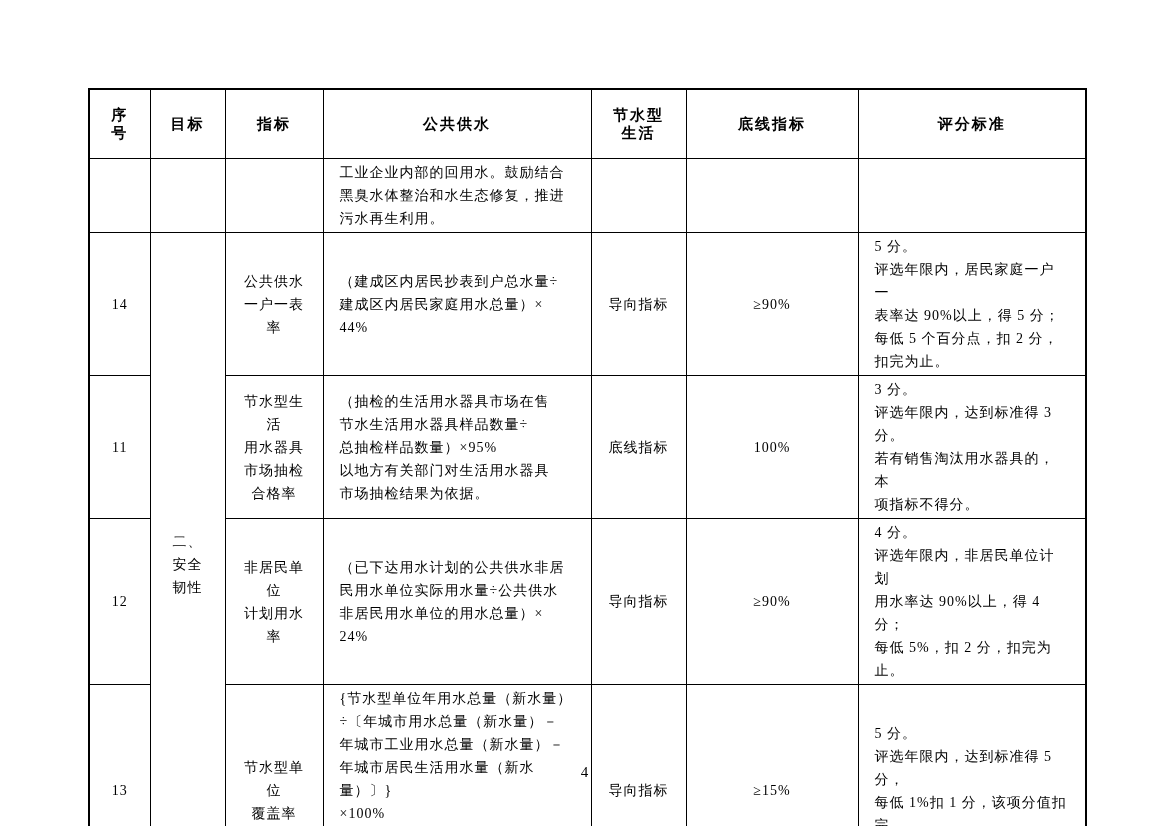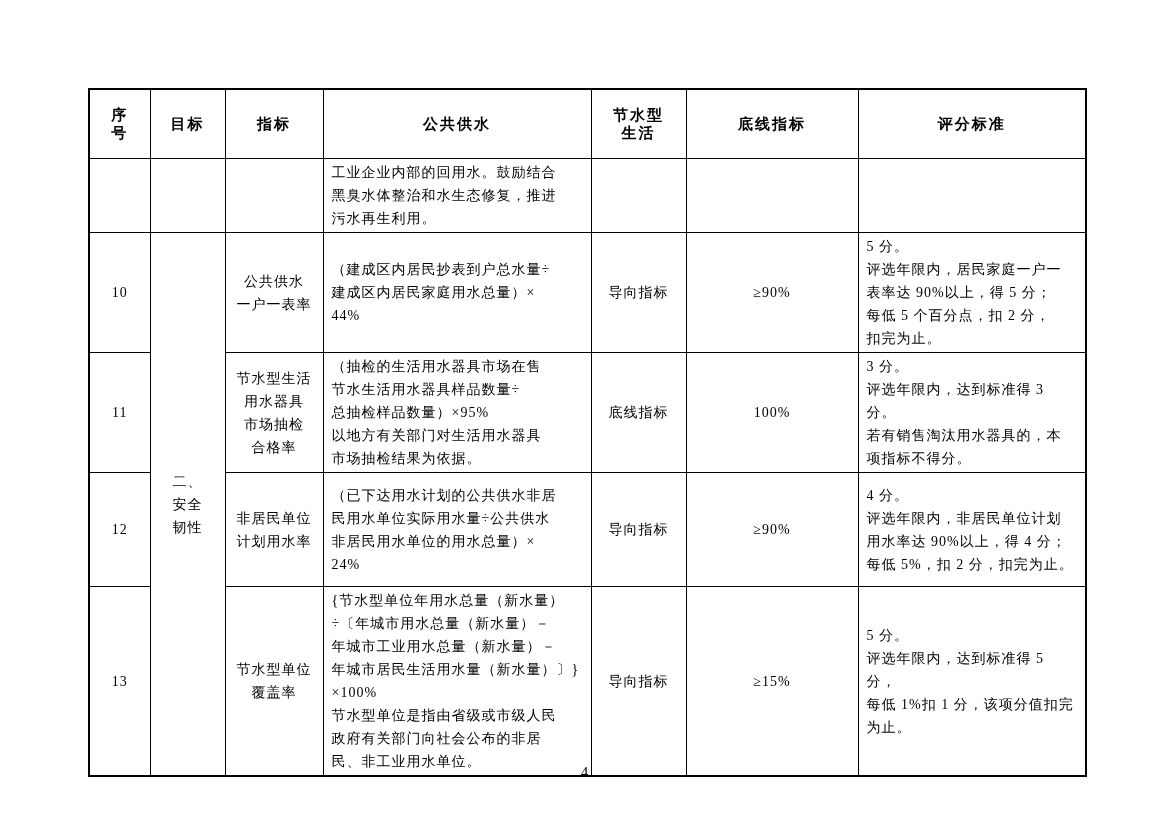--- a/index.html
+++ b/index.html
@@ -27,21 +27,21 @@
   }
   table.indicator-table th,
   table.indicator-table td {
     border: 1px solid #000;
     vertical-align: middle;
     white-space: pre-wrap;
     word-break: break-all;
     font-size: 14px;
     line-height: 23px;
     letter-spacing: 1px;
-    padding: 2px 8px;
+    padding: 2px 16px;
   }
   table.indicator-table th {
     font-family: "Liberation Sans", "DejaVu Sans", sans-serif;
     font-weight: bold;
     font-size: 15px;
     text-align: center;
     letter-spacing: 2px;
     height: 32px;
     line-height: 18px;
     padding: 16px;
@@ -92,21 +92,21 @@
         <td class="c-center"></td>
         <td class="c-center"></td>
         <td class="c-left definition">工业企业内部的回用水。鼓励结合
 黑臭水体整治和水生态修复，推进
 污水再生利用。</td>
         <td class="c-center"></td>
         <td class="c-center"></td>
         <td class="c-left scoring"></td>
       </tr>
       <tr style="height:117px">
-        <td class="c-center">10</td>
+        <td class="c-center">14</td>
         <td class="goal-cell" rowspan="4">二、
 安全
 韧性</td>
         <td class="c-center">公共供水
 一户一表率</td>
         <td class="c-left definition">（建成区内居民抄表到户总水量÷
 建成区内居民家庭用水总量）×
 44%</td>
         <td class="c-center">导向指标</td>
         <td class="c-center">≥90%</td>

